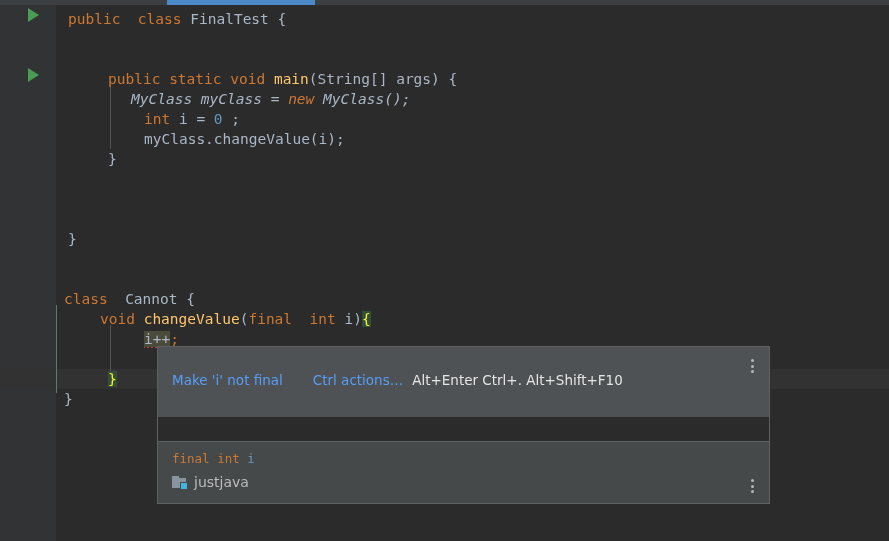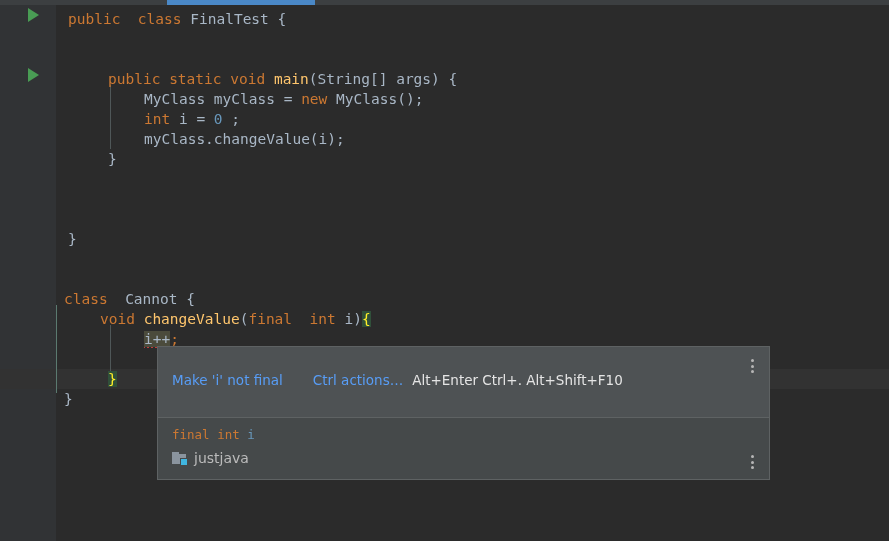--- a/index.html
+++ b/index.html
@@ -154,20 +154,21 @@
     color: #e5e5e5;
     margin-left: 9px;
   }
 
   .popup-bottom {
     background: #45494a;
     border-top: 1px solid #5e6263;
     height: 62px;
     position: relative;
     padding: 8px 28px 8px 14px;
+    margin-top: 24px;
   }
   .doc-signature {
     font-family: "DejaVu Sans Mono", monospace;
     font-size: 12.5px;
     color: #cc7832;
     line-height: 17px;
   }
   .doc-signature .sig-var { color: #6897bb; }
 
   .doc-location {
@@ -239,21 +240,21 @@
 
     <div class="current-line" id="current-line" style="left: -56px; top: 364px;"></div>
 
     <div class="indent-guide" style="left:54px; top:80px; height:64px;"></div>
     <div class="indent-guide accent" style="left:0px; top:300px; height:88px;"></div>
     <div class="indent-guide" style="left:54px; top:320px; height:48px;"></div>
 
     <div id="code-lines">
         <div class="code-line" style="top: 4px; left: 12px;"><span class="kw">public</span><span class="punc">  </span><span class="kw">class</span><span class="punc"> </span><span class="id">FinalTest</span><span class="punc"> {</span></div>
         <div class="code-line" style="top: 64px; left: 52px;"><span class="kw">public</span><span class="punc"> </span><span class="kw">static</span><span class="punc"> </span><span class="kw">void</span><span class="punc"> </span><span class="mth">main</span><span class="punc">(</span><span class="id">String</span><span class="punc">[] </span><span class="id">args</span><span class="punc">) {</span></div>
-        <div class="code-line" style="top: 84px; left: 88px;"><span class="id">MyClass myClass = </span><span class="kw">new</span><span class="id"> MyClass();</span></div>
+        <div class="code-line" style="top: 84px; left: 75px; font-style: italic;"><span class="id">MyClass myClass = </span><span class="kw">new</span><span class="id"> MyClass();</span></div>
         <div class="code-line" style="top: 104px; left: 88px;"><span class="kw">int</span><span class="id"> i = </span><span class="num">0</span><span class="id"> ;</span></div>
         <div class="code-line" style="top: 124px; left: 88px;"><span class="id">myClass.changeValue(i);</span></div>
         <div class="code-line" style="top: 144px; left: 52px;"><span class="punc">}</span></div>
         <div class="code-line" style="top: 224px; left: 12px;"><span class="punc">}</span></div>
         <div class="code-line" style="top: 284px; left: 8px;"><span class="kw">class</span><span class="punc">  </span><span class="id">Cannot</span><span class="punc"> {</span></div>
         <div class="code-line" style="top: 304px; left: 44px;"><span class="kw">void</span><span class="punc"> </span><span class="mth">changeValue</span><span class="punc">(</span><span class="kw">final</span><span class="punc">  </span><span class="kw">int</span><span class="id"> i)</span><span class="brace-hl">{</span></div>
         <div class="code-line" style="top: 364px; left: 52px;"><span class="brace-hl">}</span></div>
         <div class="code-line" style="top: 384px; left: 8px;"><span class="punc">}</span></div>
         <div class="code-line" style="top: 324px; left: 88px;"><span class="err-hl">i++<span class="squiggle"></span></span><span class="kw">;</span></div>
       </div>

